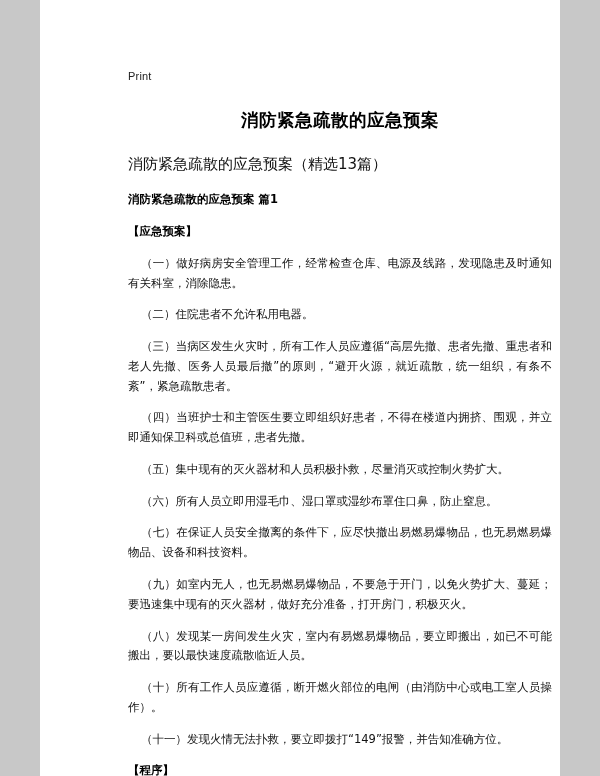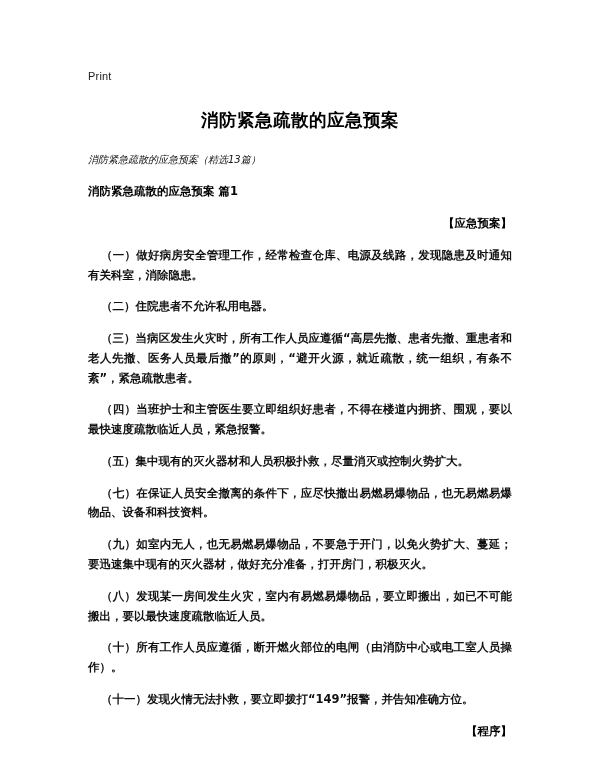--- a/index.html
+++ b/index.html
@@ -9,21 +9,21 @@
   }
   body {
     width: 600px;
     height: 776px;
     font-family: "Liberation Sans", sans-serif;
     display: flex;
     justify-content: center;
     align-items: flex-start;
   }
   .page {
-    width: 600px;
+    width: 520px;
     height: 776px;
     background: #ffffff;
     box-sizing: border-box;
     position: relative;
     overflow: hidden;
   }
   .print-label {
     position: absolute;
     left: 88px;
     top: 70px;
@@ -41,56 +41,53 @@
   .doc-title {
     font-size: 17.5px;
     font-weight: bold;
     text-align: center;
     color: #000;
     margin: 0 0 20px 0;
     letter-spacing: 0.5px;
     font-family: "DejaVu Sans", "Liberation Sans", sans-serif;
   }
   .subtitle {
-    font-size: 10px;
+    font-size: 15px;
     color: #111;
     margin: 0 0 14px 0;
     line-height: 1.6;
     font-family: "DejaVu Sans", "Liberation Sans", sans-serif;
-    font-style: italic;
   }
   .section-head {
     font-size: 11.5px;
     font-weight: bold;
     color: #000;
     margin: 0 0 14px 0;
     line-height: 1.6;
     font-family: "DejaVu Sans", "Liberation Sans", sans-serif;
   }
   .bold-bracket {
     font-size: 11.5px;
     font-weight: bold;
     color: #000;
     margin: 0 0 13px 0;
     line-height: 1.6;
     font-family: "DejaVu Sans", "Liberation Sans", sans-serif;
-    text-align: right;
   }
   .para {
     font-size: 11.5px;
     color: #111;
     margin: 0 0 12px 0;
     line-height: 1.72;
     text-align: justify;
     text-indent: 0;
     font-family: "DejaVu Sans", "Liberation Sans", sans-serif;
   }
   .para.indent {
     text-indent: 13px;
-    font-weight: bold;
   }
 </style>
 </head>
 <body>
 
 <div class="page">
 
   <div class="print-label">Print</div>
 
   <div class="content">
@@ -99,22 +96,23 @@
 
     <p class="subtitle">消防紧急疏散的应急预案（精选13篇）</p>
 
     <p class="section-head">消防紧急疏散的应急预案 篇1</p>
 
     <p class="bold-bracket">【应急预案】</p>
 
     <p class="para indent">（一）做好病房安全管理工作，经常检查仓库、电源及线路，发现隐患及时通知有关科室，消除隐患。</p>
     <p class="para indent">（二）住院患者不允许私用电器。</p>
     <p class="para indent">（三）当病区发生火灾时，所有工作人员应遵循“高层先撤、患者先撤、重患者和老人先撤、医务人员最后撤”的原则，“避开火源，就近疏散，统一组织，有条不紊”，紧急疏散患者。</p>
-    <p class="para indent">（四）当班护士和主管医生要立即组织好患者，不得在楼道内拥挤、围观，要以最快速度疏散临近人员，紧急报警。</p>
+    <p class="para indent">（四）当班护士和主管医生要立即组织好患者，不得在楼道内拥挤、围观，并立即通知保卫科或总值班，患者先撤。</p>
     <p class="para indent">（五）集中现有的灭火器材和人员积极扑救，尽量消灭或控制火势扩大。</p>
+    <p class="para indent">（六）所有人员立即用湿毛巾、湿口罩或湿纱布罩住口鼻，防止窒息。</p>
     <p class="para indent">（七）在保证人员安全撤离的条件下，应尽快撤出易燃易爆物品，也无易燃易爆物品、设备和科技资料。</p>
     <p class="para indent">（九）如室内无人，也无易燃易爆物品，不要急于开门，以免火势扩大、蔓延；要迅速集中现有的灭火器材，做好充分准备，打开房门，积极灭火。</p>
     <p class="para indent">（八）发现某一房间发生火灾，室内有易燃易爆物品，要立即搬出，如已不可能搬出，要以最快速度疏散临近人员。</p>
     <p class="para indent">（十）所有工作人员应遵循，断开燃火部位的电闸（由消防中心或电工室人员操作）。</p>
     <p class="para indent">（十一）发现火情无法扑救，要立即拨打“149”报警，并告知准确方位。</p>
 
     <p class="bold-bracket">【程序】</p>
 
   </div>
 </div>

